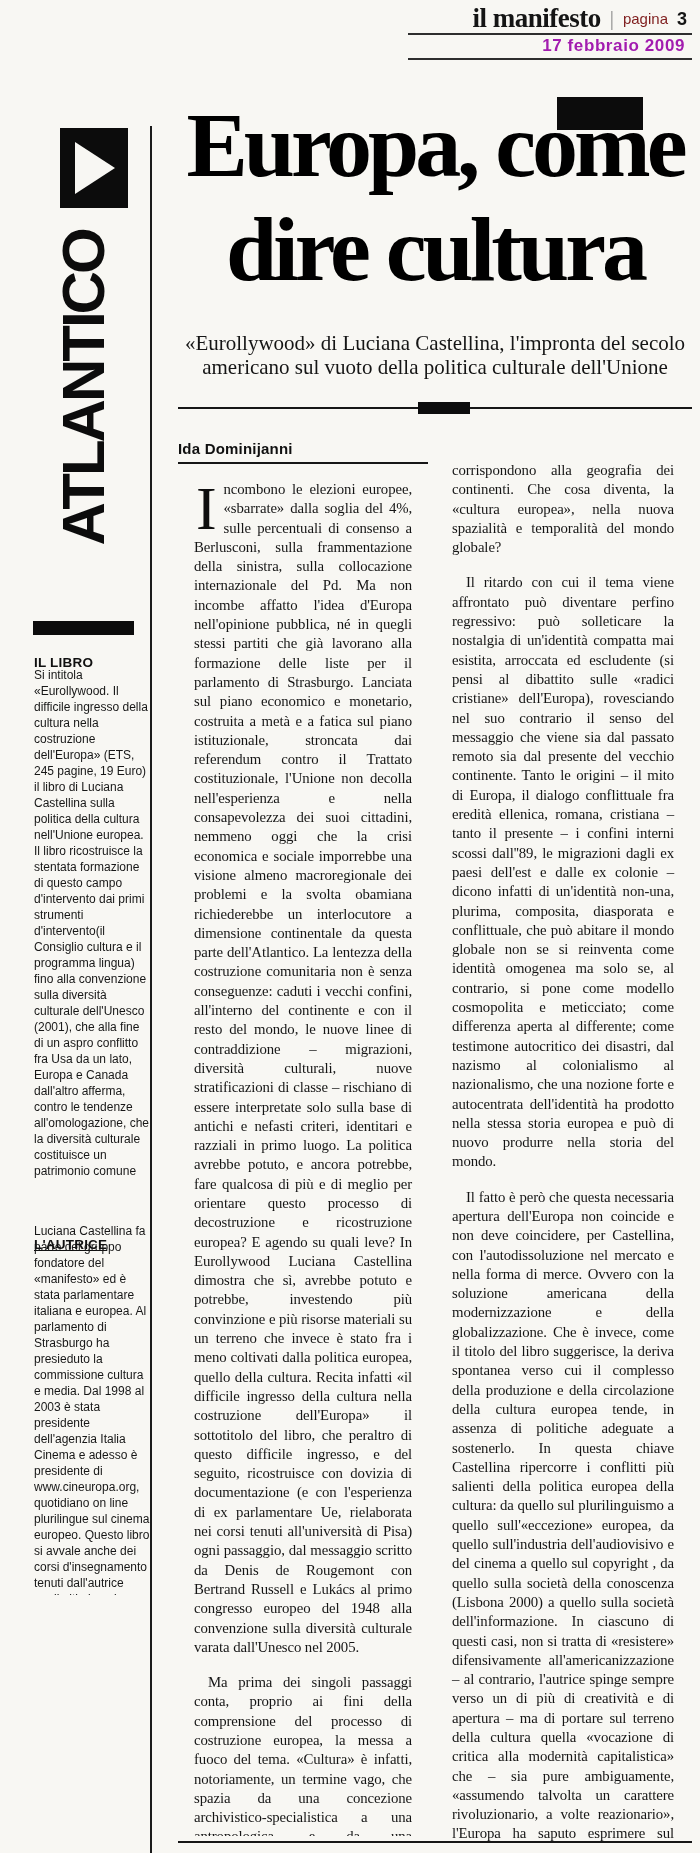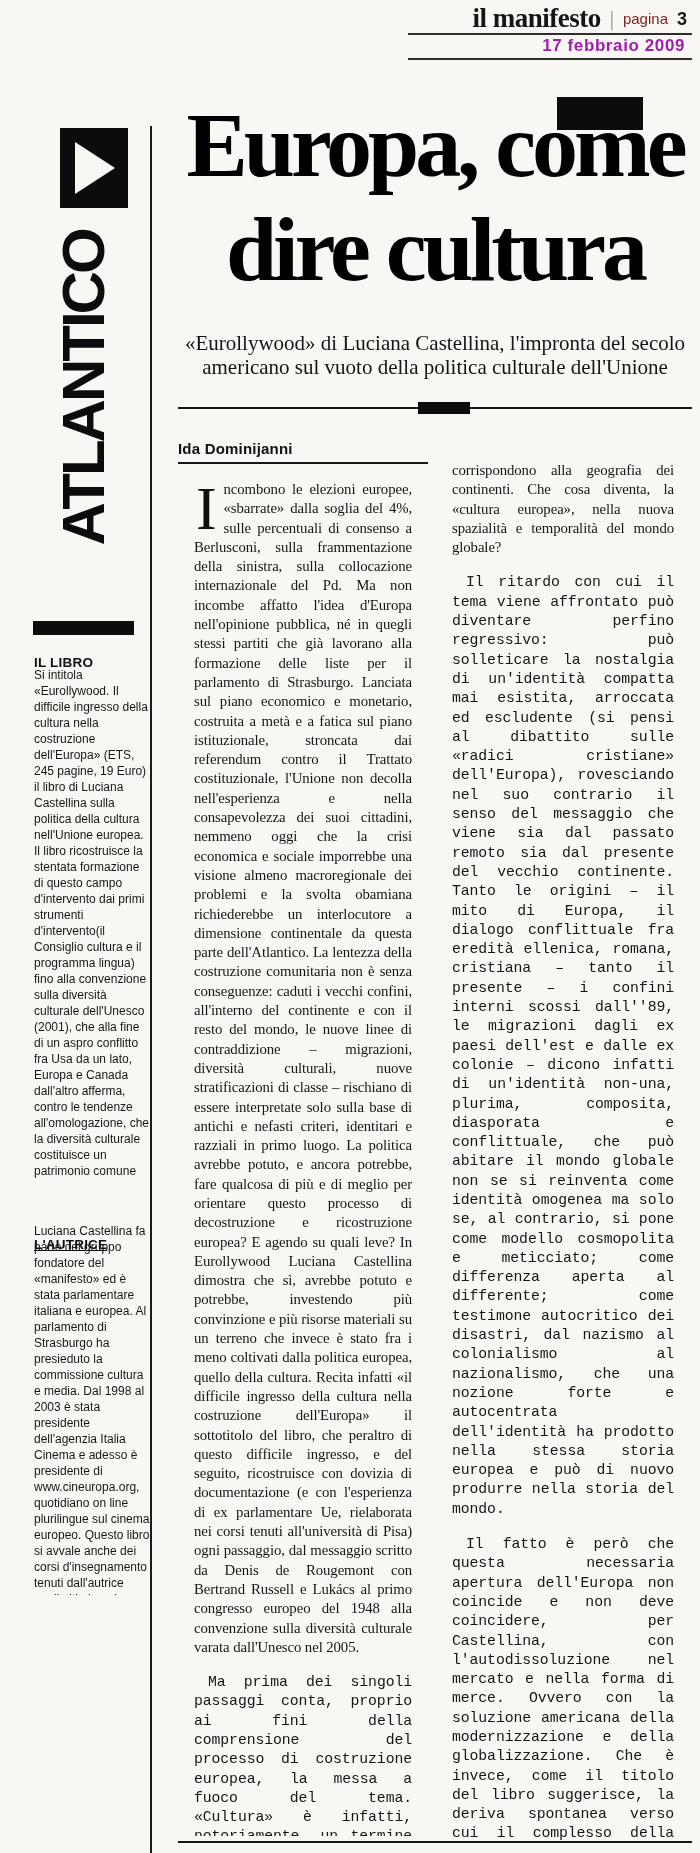--- a/index.html
+++ b/index.html
@@ -47,21 +47,21 @@
   .mid-box{position:absolute;left:240px;top:-5px;width:52px;height:12px;background:#0c0c0c;}
   
   .col{position:absolute;overflow:hidden;}
   .col.one{left:178px;top:440px;width:250px;height:1396px;}
   .col.two{left:436px;top:445px;width:254px;height:1396px;}
   .byline{font:700 15px/18px "Liberation Sans",sans-serif;letter-spacing:.2px;color:#101010;}
   .byline-rule{height:2px;background:#161616;margin-top:4px;}
   .body-text{margin-top:9px;}
   p.graf{margin:16px;font:400 14.8px/19.3px "Liberation Serif",serif;text-align:justify;
     letter-spacing:-0.1px;color:#151515;}
-  p.graf.indent{text-indent:14px;font-family:Liberation Mono, monospace;}
+  p.graf.indent{text-indent:14px;}
   .dropcap{float:left;font-size:62px;line-height:49px;padding:4px 7px 0 2px;color:#0e0e0e;}
   .ital{}
   .bottom-rule{position:absolute;left:178px;top:1841px;width:514px;height:2px;background:#161616;}
 </style>
 </head>
 <body>
 
 <div class="page">
 
   <div class="mast-line">

